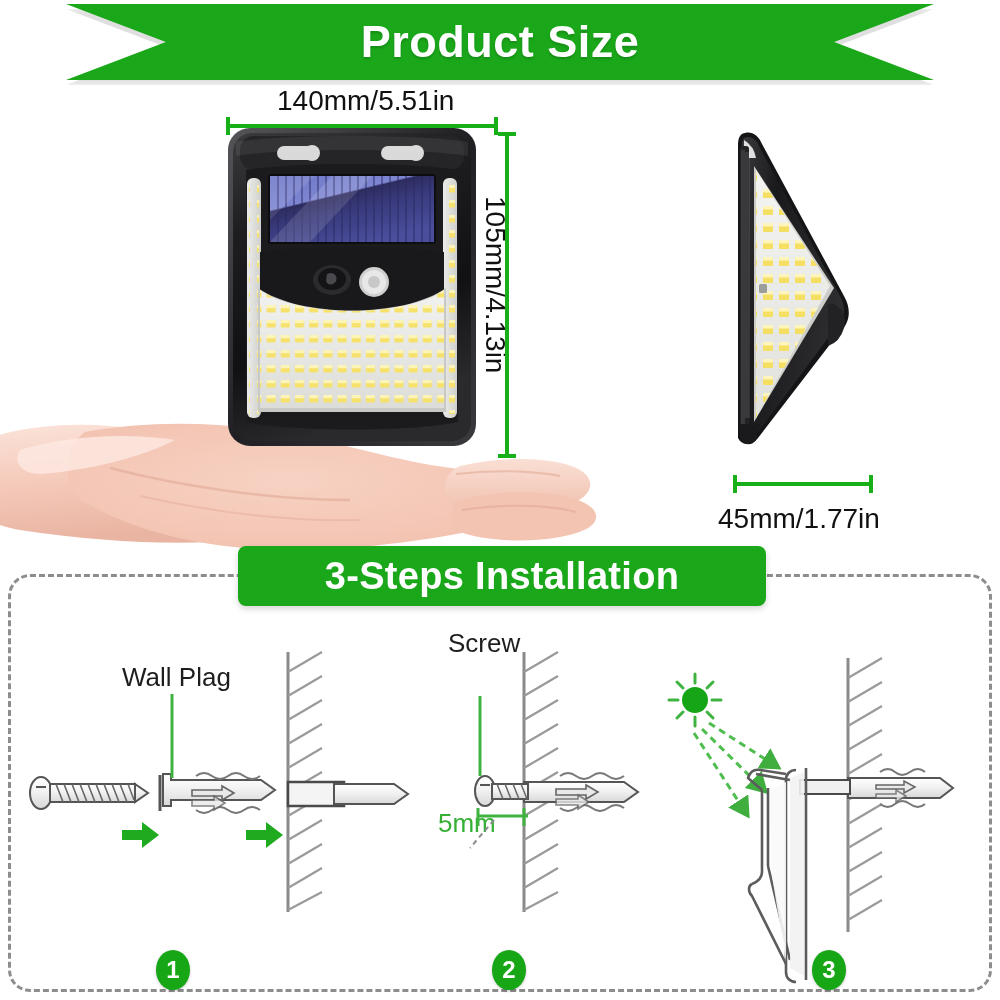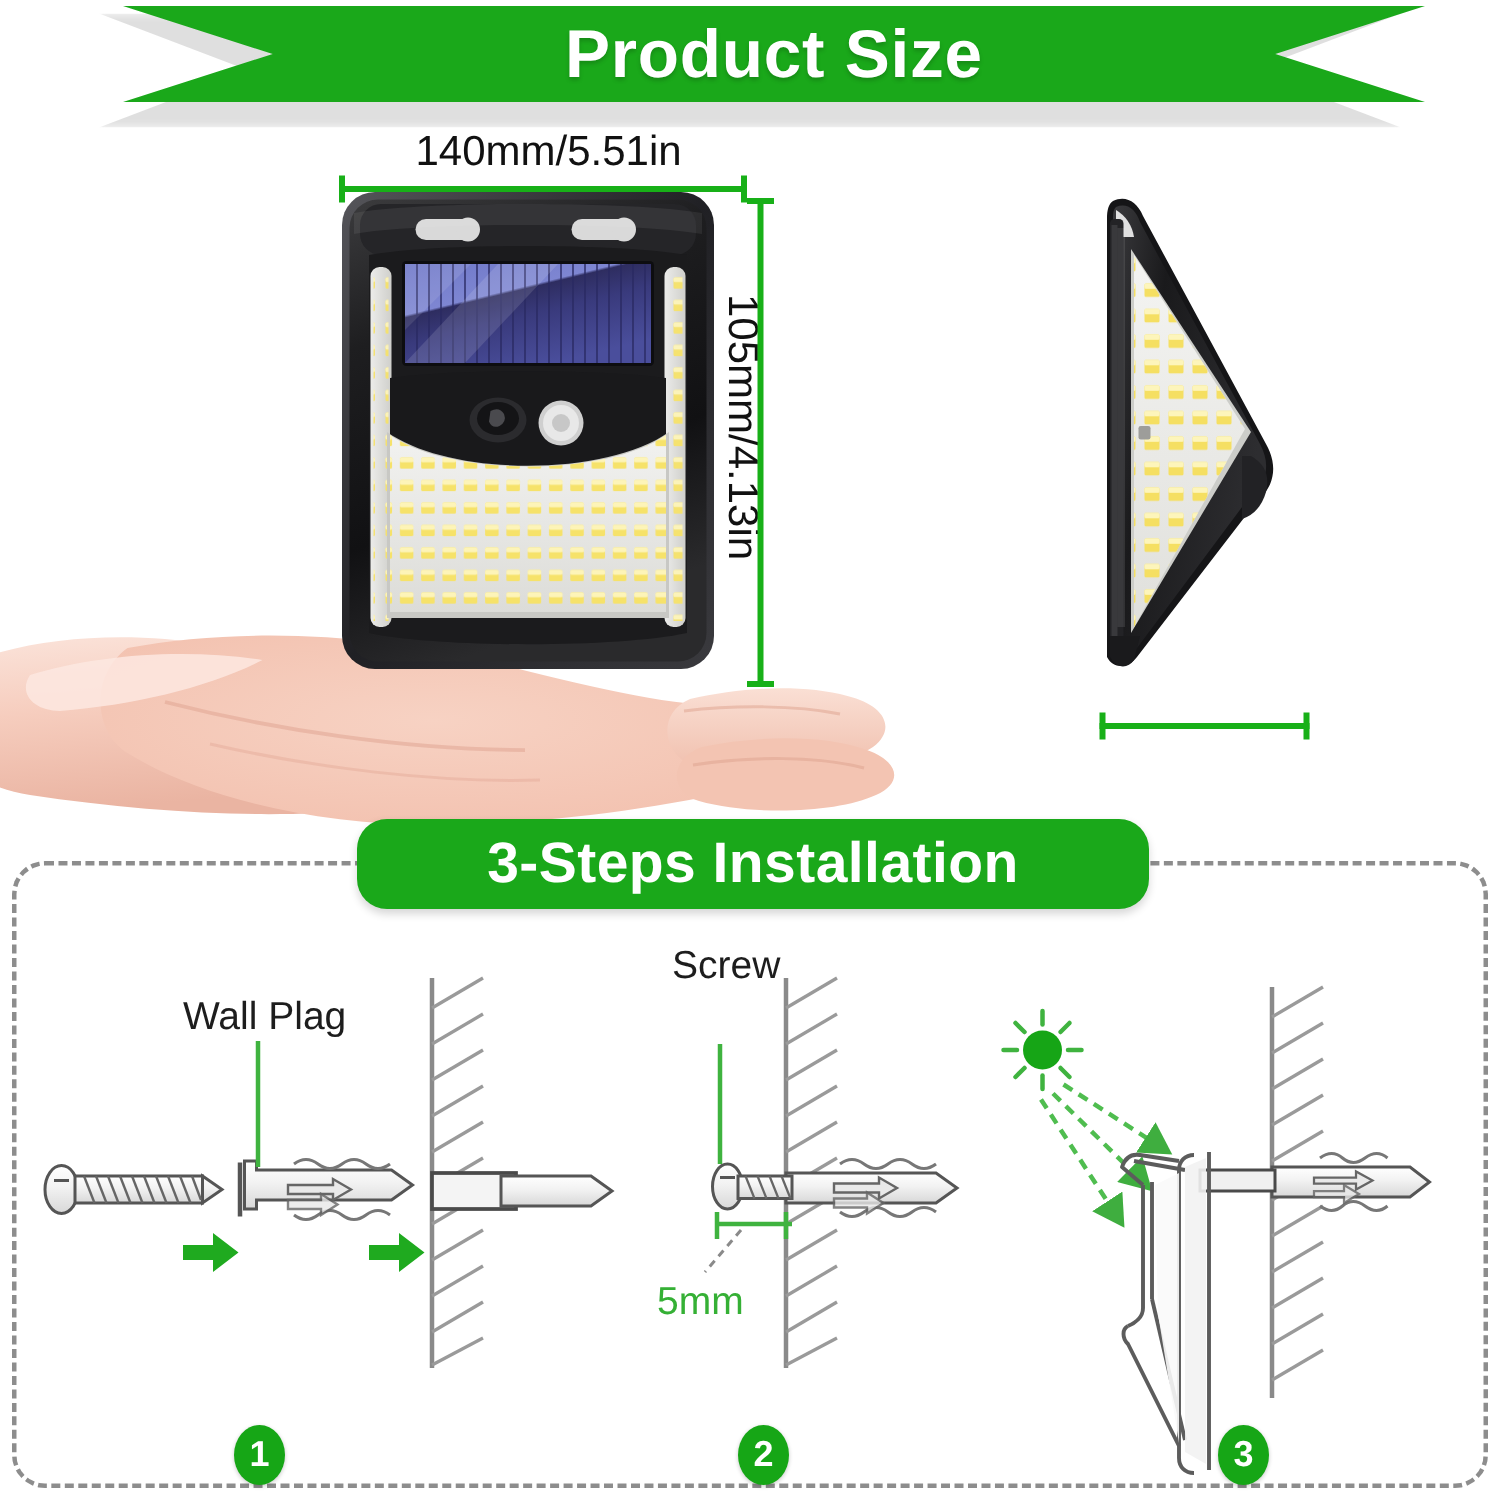--- a/index.html
+++ b/index.html
@@ -9,22 +9,22 @@
     width: 1000px; height: 1000px;
     background: #ffffff;
     font-family: "Liberation Sans", "DejaVu Sans", sans-serif;
     overflow: hidden;
   }
   #page { position: relative; width: 1000px; height: 1000px; background: #fff; }
 
   
   .ribbon {
     position: absolute;
-    left: 82px; top: 4px;
-    width: 868px; height: 64px;
+    left: 66px; top: 4px;
+    width: 868px; height: 76px;
     background: #1aa81a;
     -webkit-clip-path: polygon(0% 0%, 100% 0%, 88.5% 50%, 100% 100%, 0% 100%, 11.5% 50%);
     clip-path: polygon(0% 0%, 100% 0%, 88.5% 50%, 100% 100%, 0% 100%, 11.5% 50%);
     display: flex; align-items: center; justify-content: center; text-align: center;
   }
   .ribbon-shadow {
     position: absolute;
     left: 66px; top: 9px;
     width: 868px; height: 76px;
     background: rgba(150,150,150,0.30);
@@ -71,21 +71,21 @@
   .product-front { position: absolute; left: 222px; top: 122px; width: 260px; height: 330px; }
   .product-side  { position: absolute; left: 712px; top: 118px; width: 170px; height: 350px; }
   .hand-img      { position: absolute; left: -10px; top: 370px; width: 660px; height: 205px; }
 
   
   .pill {
     position: absolute;
     left: 238px; top: 546px;
     width: 528px; height: 60px;
     background: #1aa81a;
-    border-radius: 20px;
+    border-radius: 8px;
     display: flex; align-items: center; justify-content: center;
     box-shadow: 0 3px 6px rgba(0,0,0,0.16);
     z-index: 6;
   }
   .pill-title {
     color: #ffffff; font-size: 38px; font-weight: bold;
     white-space: nowrap; letter-spacing: 0.3px;
   }
 
   
@@ -125,20 +125,21 @@
 
 <div id="page">
 
   <div class="ribbon-shadow"></div>
   <div class="ribbon">
     <span class="ribbon-title">Product Size</span>
   </div>
 
   <div class="dim-label dim-h-top">140mm/5.51in</div>
   <div class="dim-label dim-v-right">105mm/4.13in</div>
+  <div class="dim-label dim-side">45mm/1.77in</div>
 
   <div class="rule-h" style="left:226px; top:124px; width:272px;"></div>
   <div class="cap-v" style="left:226px; top:117px;"></div>
   <div class="cap-v" style="left:494px; top:117px;"></div>
 
   <div class="rule-v" style="left:505px; top:132px; height:326px;"></div>
   <div class="cap-h" style="left:498px; top:132px;"></div>
   <div class="cap-h" style="left:498px; top:454px;"></div>
 
   <div class="rule-h" style="left:733px; top:482px; width:140px;"></div>
@@ -325,21 +326,21 @@
     <path d="M 33 34 L 38 34 L 38 300 L 33 300 Z" fill="#ffffff" opacity="0.10"></path>
   </svg>
 
   <div class="dashed-box"></div>
   <div class="pill">
     <span class="pill-title">3-Steps Installation</span>
   </div>
 
   <div class="step-text" style="left:122px; top:662px;">Wall Plag</div>
   <div class="step-text" style="left:448px; top:628px;">Screw</div>
-  <div class="step-text green" style="left:438px; top:852px;">5mm</div>
+  <div class="step-text green" style="left:438px; top:808px;">5mm</div>
 
   <svg class="svg-layer" viewBox="0 0 1000 1000">
     <defs>
       <linearGradient id="metal" x1="0" y1="0" x2="0" y2="1">
         <stop offset="0%" stop-color="#ffffff"></stop>
         <stop offset="45%" stop-color="#f2f2f2"></stop>
         <stop offset="100%" stop-color="#d8d8d8"></stop>
       </linearGradient>
       <marker id="garrow" markerWidth="8" markerHeight="8" refX="6" refY="4" orient="auto">
         <path d="M 0 0 L 7 4 L 0 8 z" fill="#3fae3f"></path>

